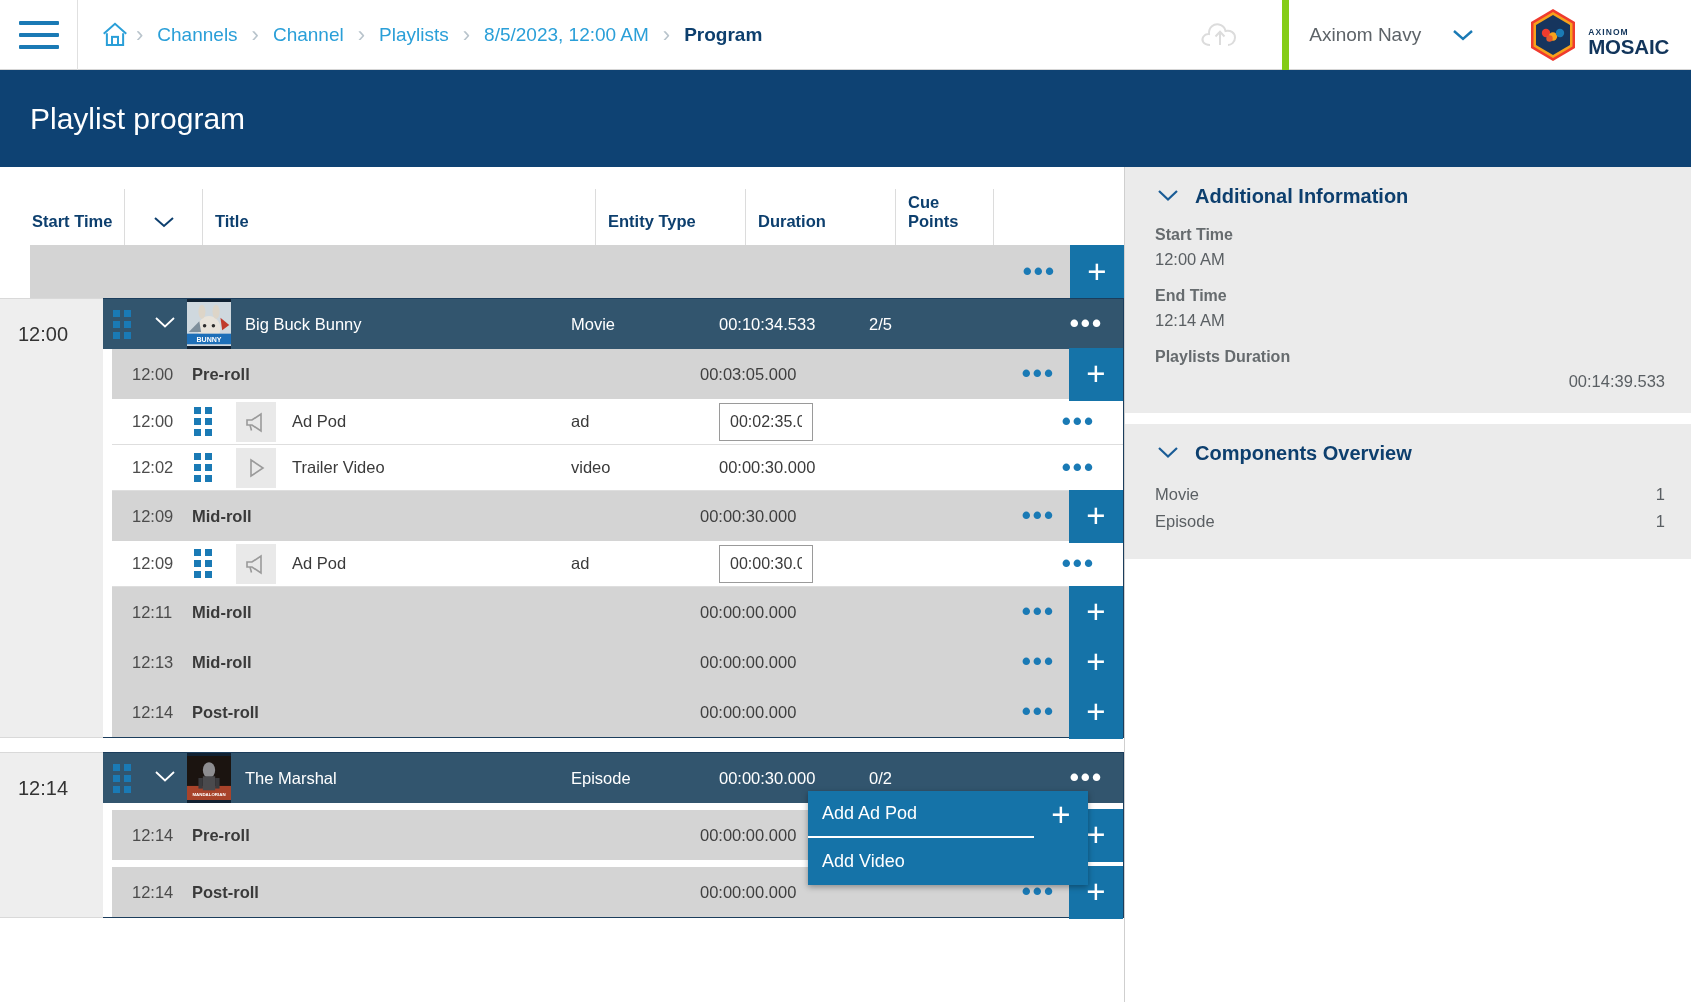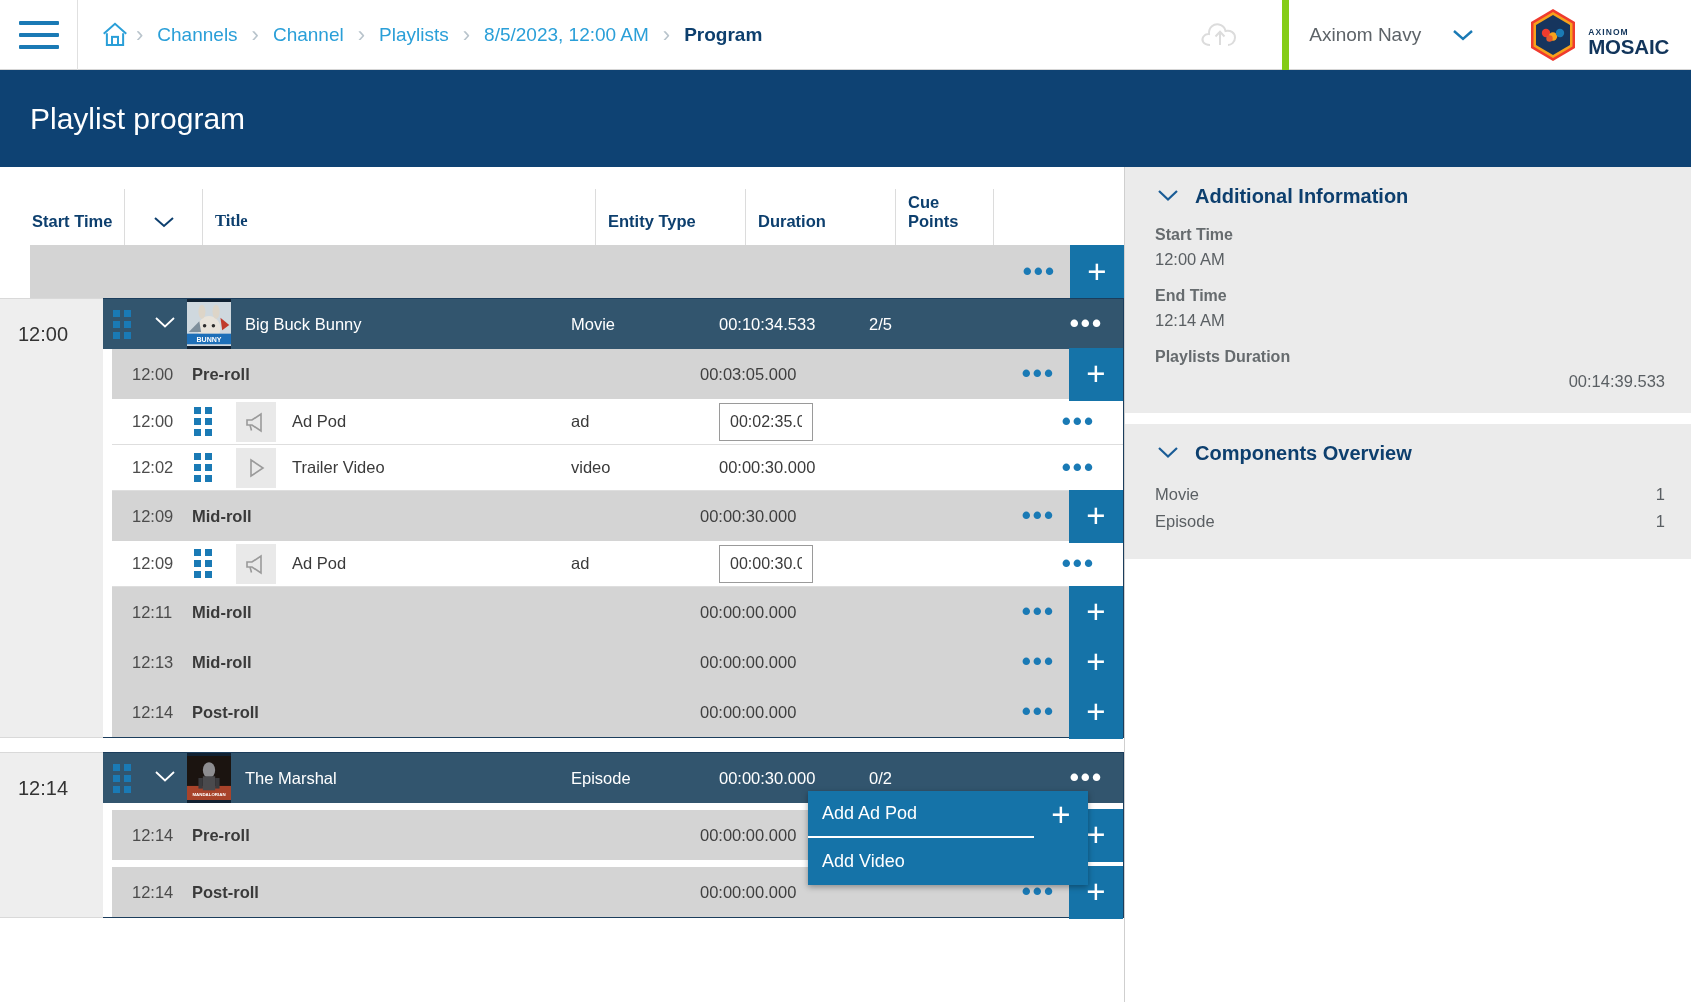--- a/index.html
+++ b/index.html
@@ -110,21 +110,21 @@
     font-size: 16.5px;
     padding: 0 0 14px 0;
     border-left: 1px solid #dcdcdc;
     display: flex; align-items: flex-end;
     height: 56px;
   }
   .th .lbl { padding-left: 12px; }
   .th:first-child { border-left: none; }
   .th-start { width: 124px; padding-left: 32px; }
   .th-chev  { width: 78px; justify-content:center; padding-bottom: 11px;}
-  .th-title { width: 393px; font-family: Liberation Serif, serif; }
+  .th-title { width: 393px; }
   .th-entity{ width: 150px; }
   .th-dur   { width: 150px; }
   .th-cue   { width: 98px; }
   .th-last  { flex: 1; }
 
   
   .add-strip {
     height: 53px;
     background: #d4d4d4;
     margin-left: 30px;

